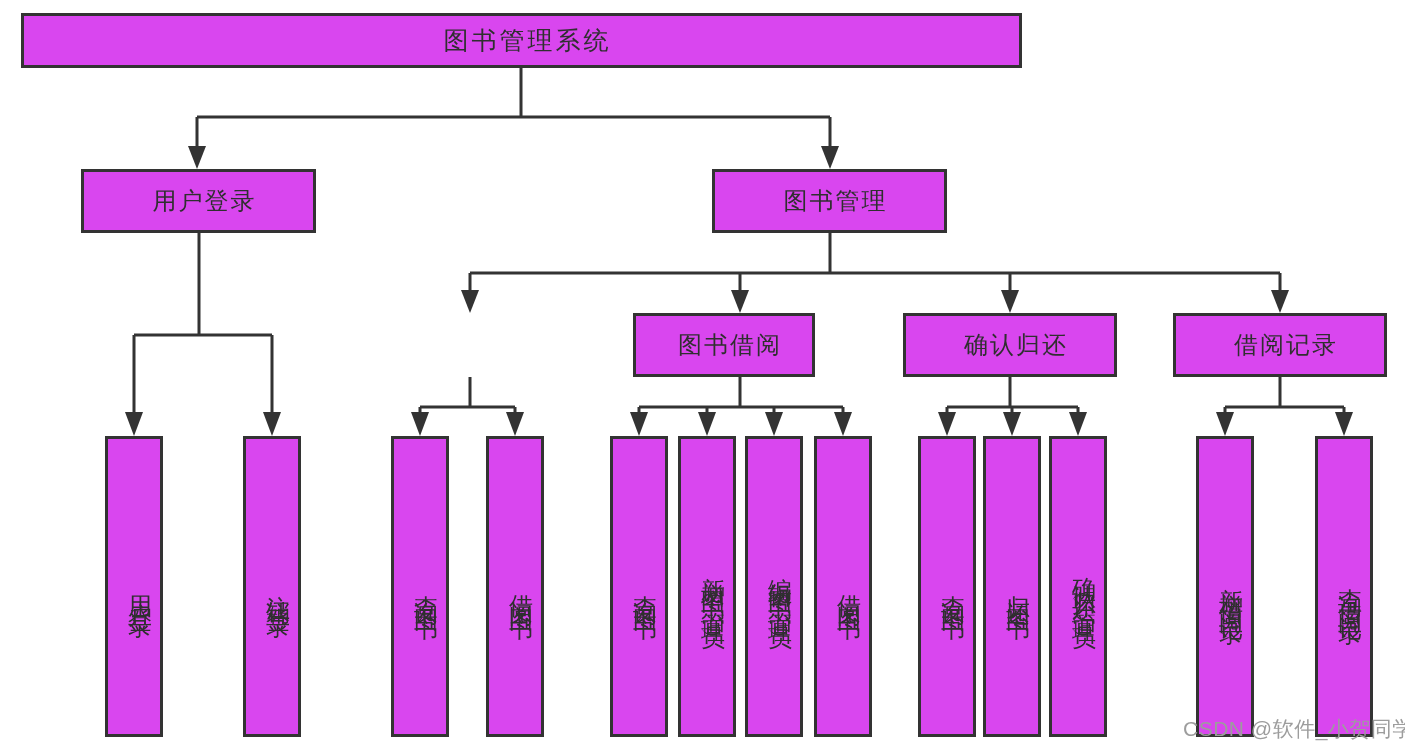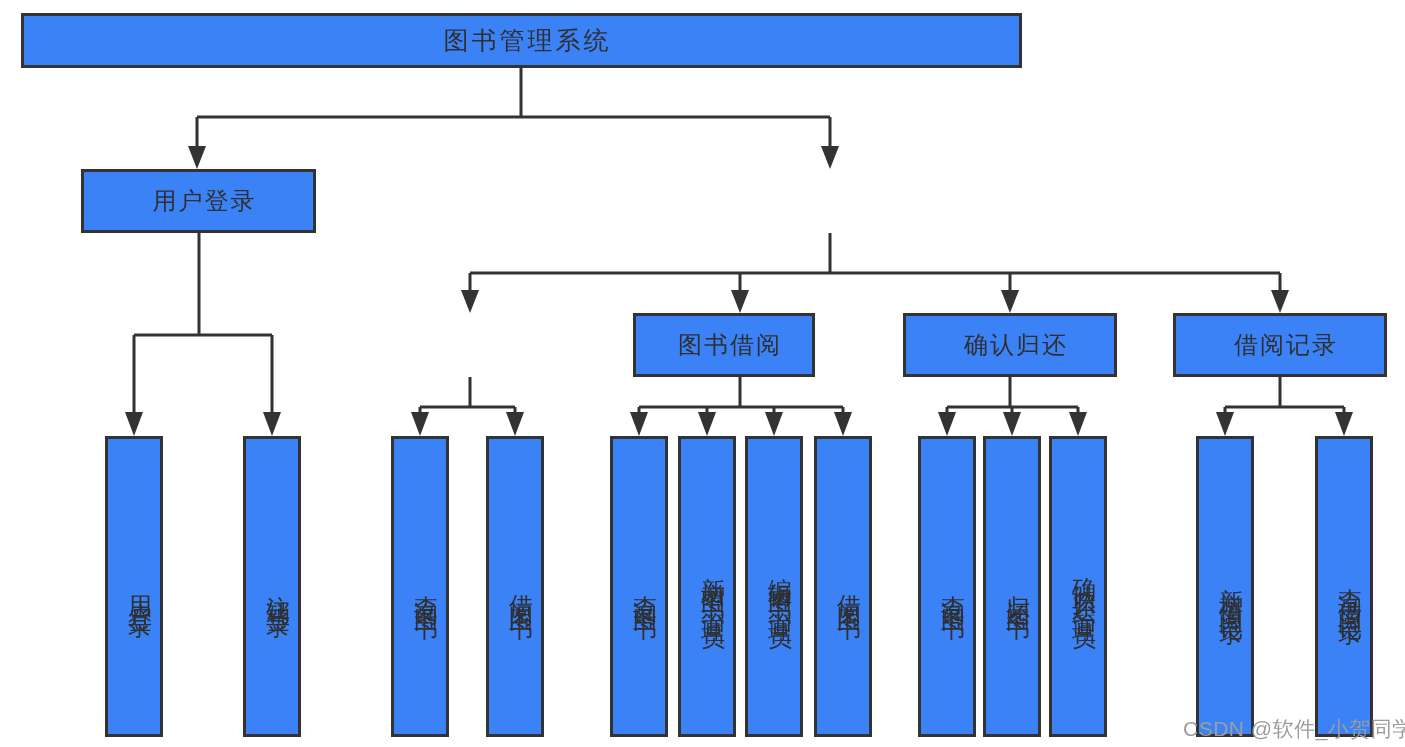--- a/index.html
+++ b/index.html
@@ -22,21 +22,21 @@
     position: absolute;
     left: 0; top: 0;
     width: 1405px; height: 747px;
     z-index: 1;
   }
   svg.connectors path { stroke: var(--line); stroke-width: 3; fill: none; }
   svg.connectors polygon { fill: var(--line); stroke: none; }
   .node {
     position: absolute;
     box-sizing: border-box;
-    background: #3b82f6;
+    background: #d946ef;
     border: 3px solid var(--line);
     display: flex;
     align-items: center;
     justify-content: center;
     z-index: 2;
     color: var(--text);
     padding-left: 12px;
   }
   .node.h { font-size: 24px; letter-spacing: 2px; white-space: nowrap; }
   .node.title { font-size: 25px; letter-spacing: 3px; }
@@ -92,20 +92,21 @@
       <polygon points="1003,412 1021,412 1012,436"></polygon>
       <polygon points="1069,412 1087,412 1078,436"></polygon>
       <polygon points="1216,412 1234,412 1225,436"></polygon>
       <polygon points="1335,412 1353,412 1344,436"></polygon>
     </g>
   </svg>
 
   <div class="node h title" style="left:21px; top:13px; width:1001px; height:55px;">图书管理系统</div>
 
   <div class="node h" style="left:81px; top:169px; width:235px; height:64px;">用户登录</div>
+  <div class="node h" style="left:712px; top:169px; width:235px; height:64px;">图书管理</div>
 
   <div class="node h" style="left:633px; top:313px; width:182px; height:64px;">图书借阅</div>
   <div class="node h" style="left:903px; top:313px; width:214px; height:64px;">确认归还</div>
   <div class="node h" style="left:1173px; top:313px; width:214px; height:64px;">借阅记录</div>
 
   <div class="node v" style="left:105px; top:436px; width:58px; height:301px;">用户登录</div>
   <div class="node v" style="left:243px; top:436px; width:58px; height:301px;">注销登录</div>
 
   <div class="node v" style="left:391px; top:436px; width:58px; height:301px;">查询图书</div>
   <div class="node v" style="left:486px; top:436px; width:58px; height:301px;">借阅图书</div>

